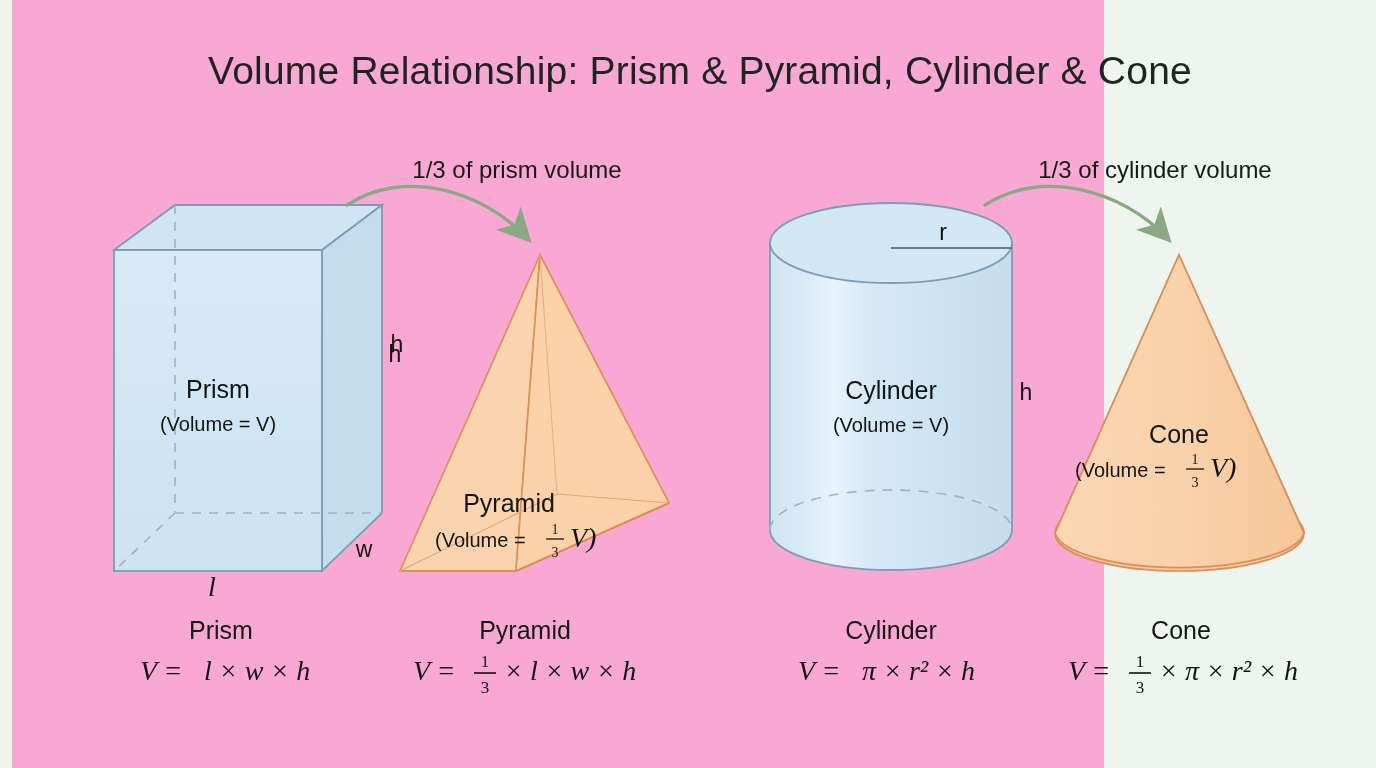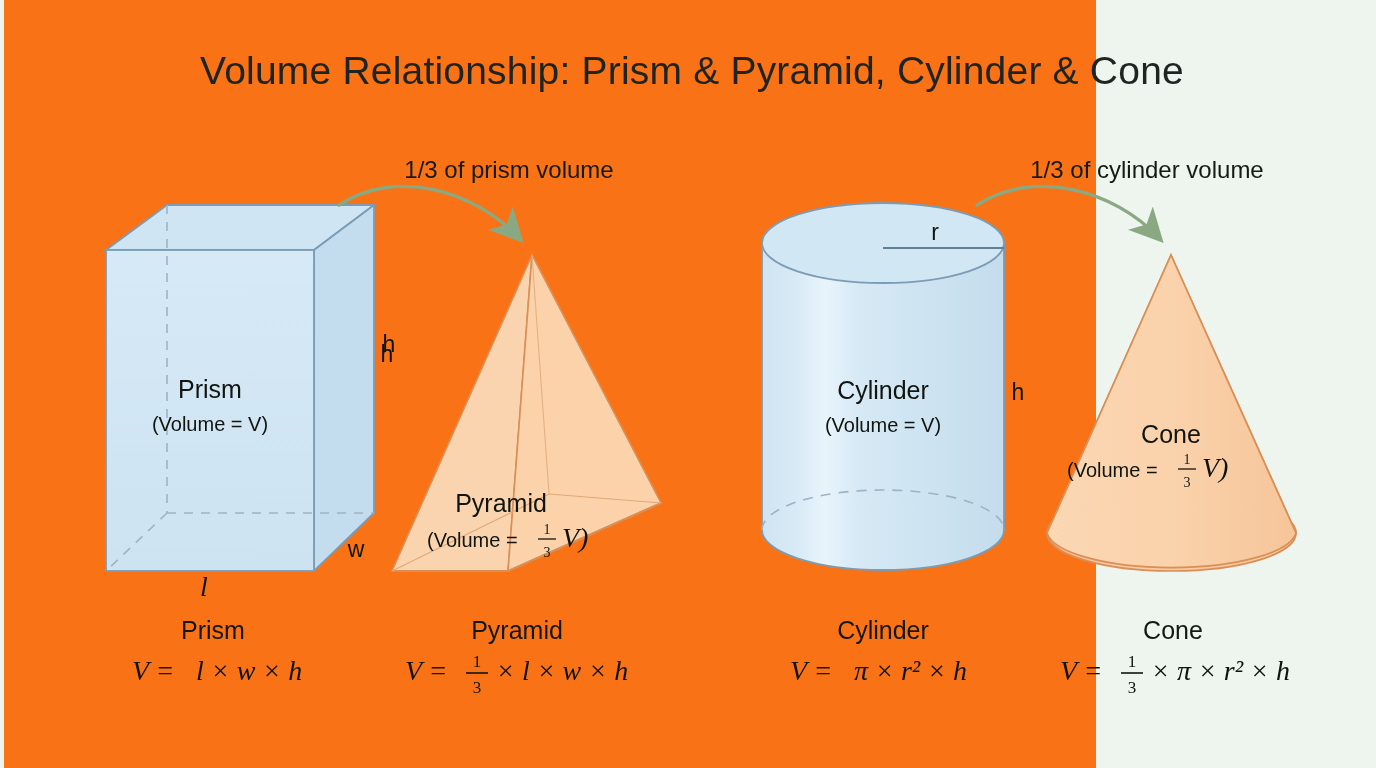--- a/index.html
+++ b/index.html
@@ -11,24 +11,24 @@
   }
   body {
     width: 1376px;
     height: 768px;
     overflow: hidden;
     font-family: "Liberation Sans", sans-serif;
     position: relative;
   }
   #stage {
     position: absolute;
-    left: 4px; top: 0;
+    left: 12px; top: 0;
     width: 1092px;
     height: 768px;
-    background: #f97316;
+    background: #f9a8d4;
   }
   svg.diagram {
     position: absolute;
     left: 0; top: 0;
     width: 1376px;
     height: 768px;
     display: block;
   }
   text { font-family: "Liberation Sans", sans-serif; }
   .title-text {

